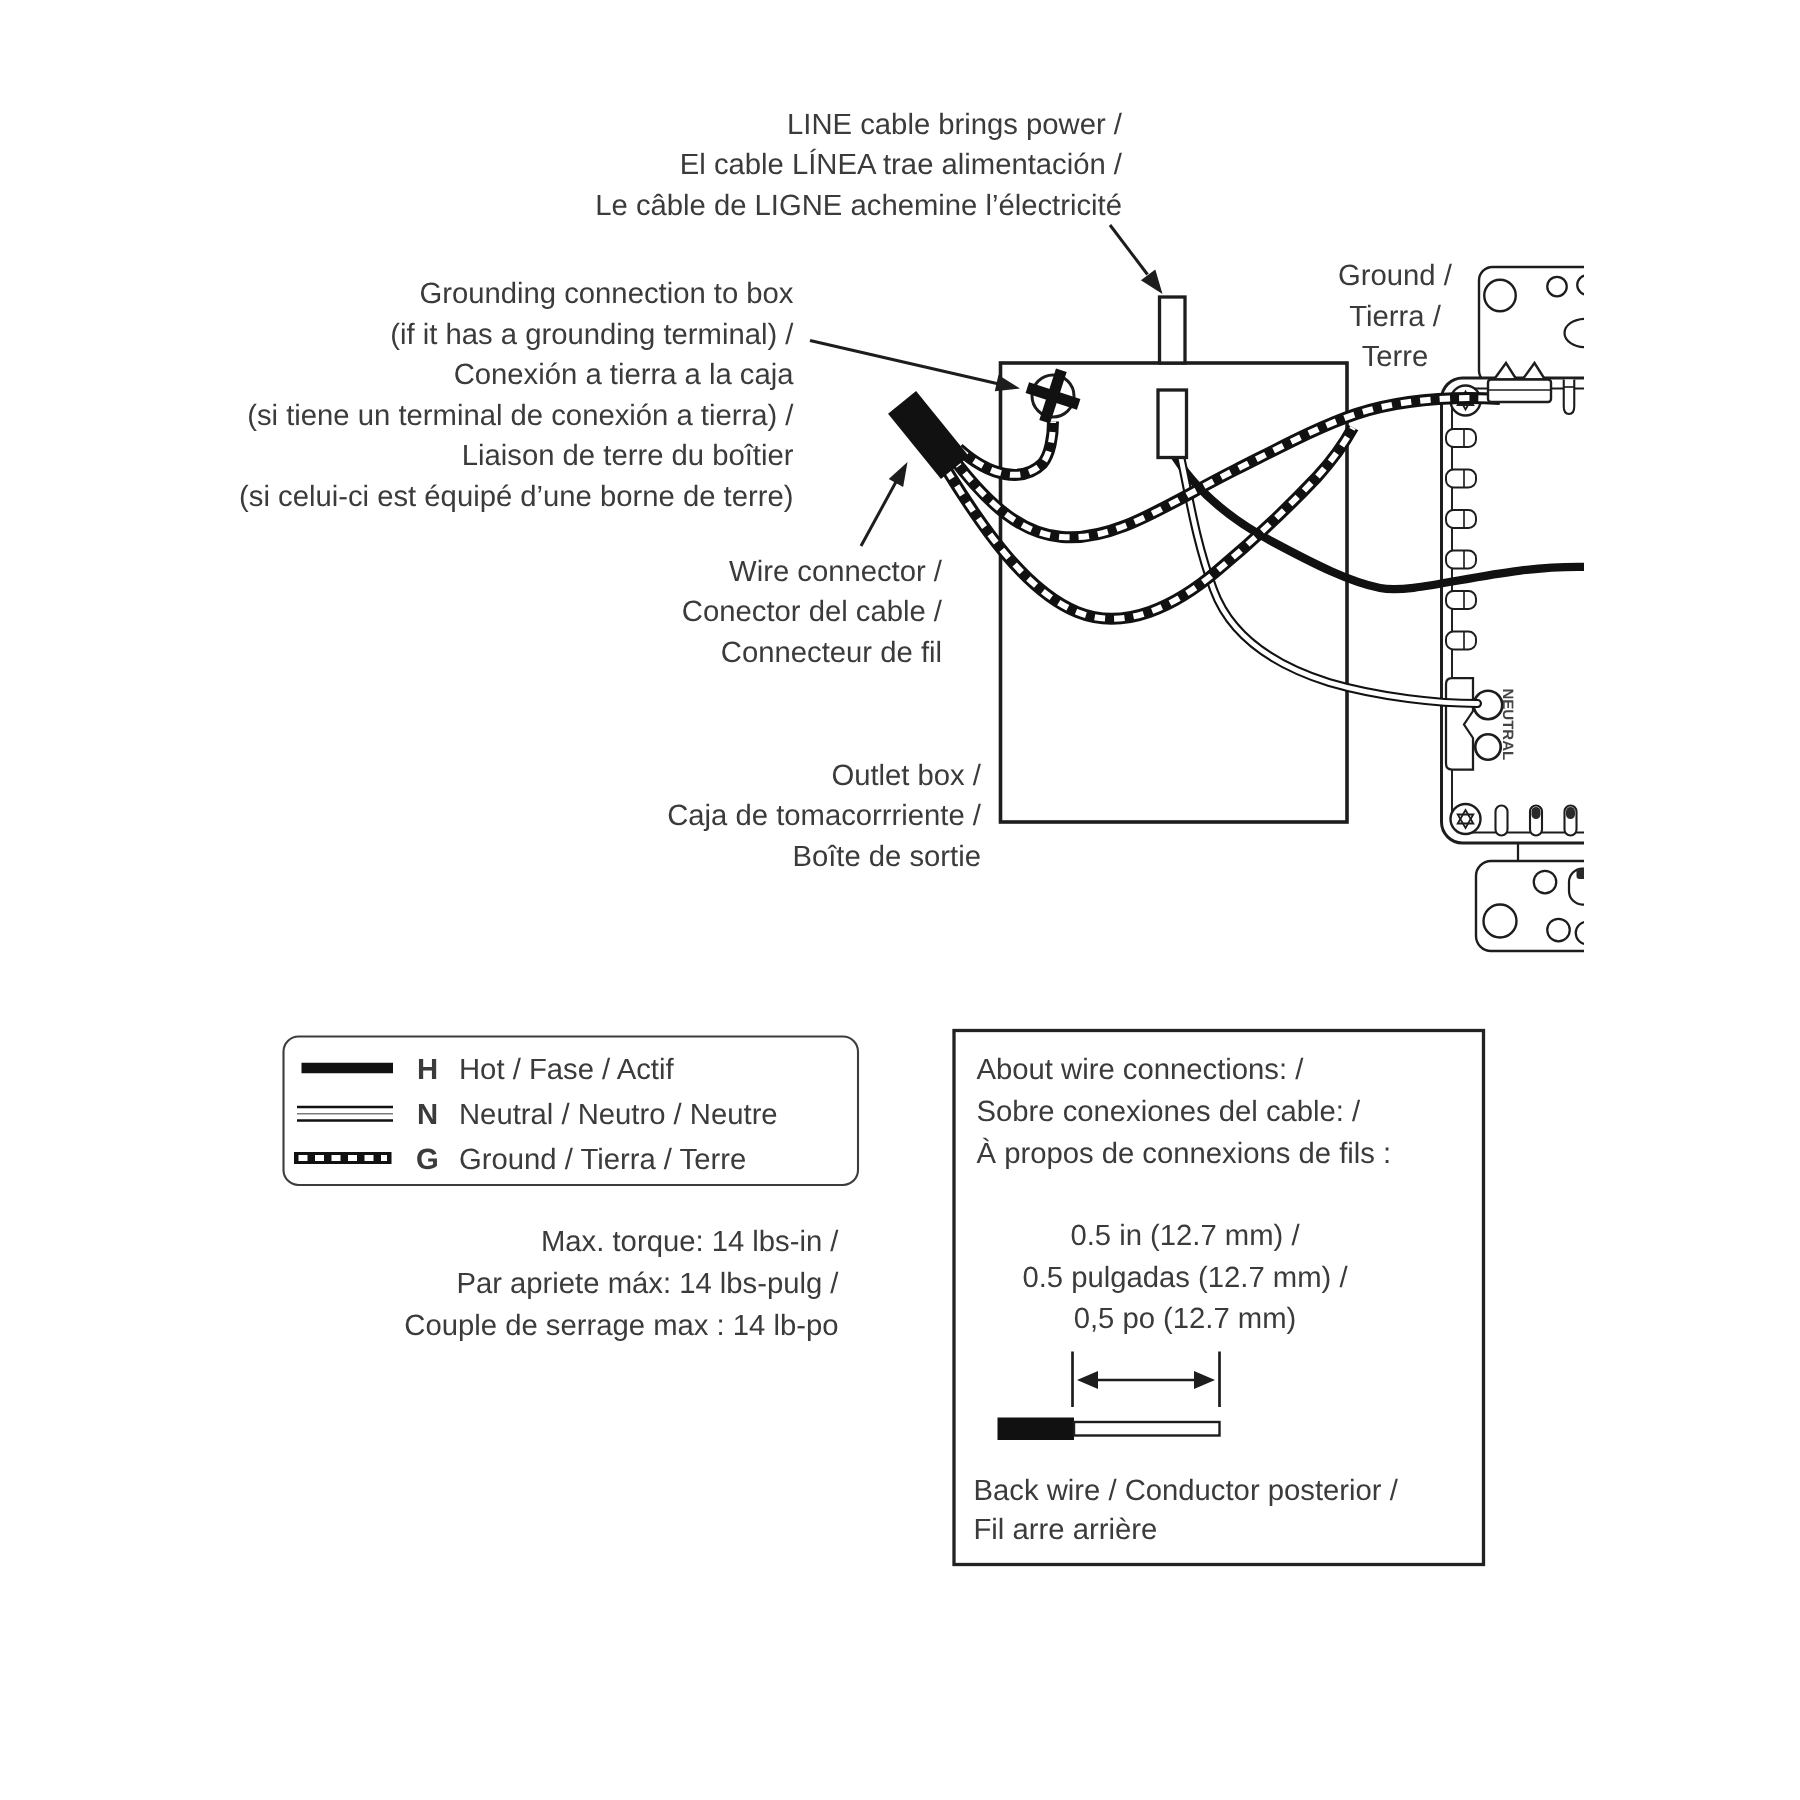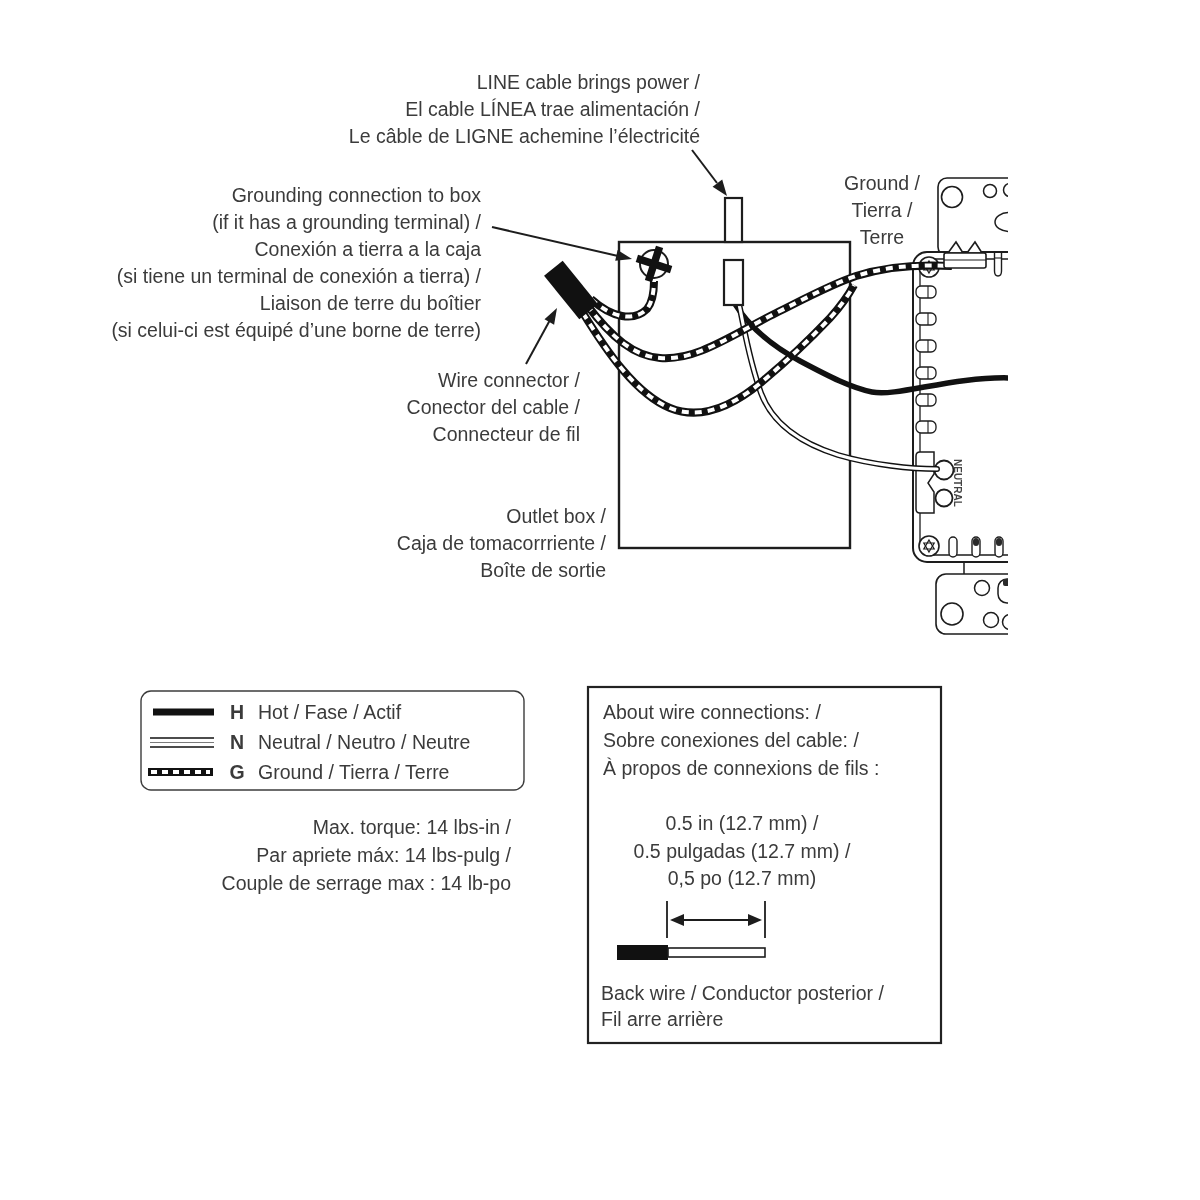--- a/index.html
+++ b/index.html
@@ -1,16 +1,16 @@
 <!DOCTYPE html>
 <html><head>
 <meta charset="utf-8">
 <style>
   html,body{margin:0;padding:0;background:#ffffff;}
-  .page{position:relative;width:1008px;height:1200px;background:#ffffff;overflow:hidden;}
+  .page{position:relative;width:1008px;height:1200px;background:#ffffff;overflow:hidden;padding-left:48px;}
   svg{display:block;}
   text{font-family:"Liberation Sans", sans-serif;fill:#3b3b3b;}
   .lbl{font-size:19.5px;}
   .lblb{font-size:19.5px;font-weight:bold;}
   .tiny{font-size:10px;font-weight:bold;fill:#444;}
 </style>
 </head>
 <body>
 
 <div class="page">

